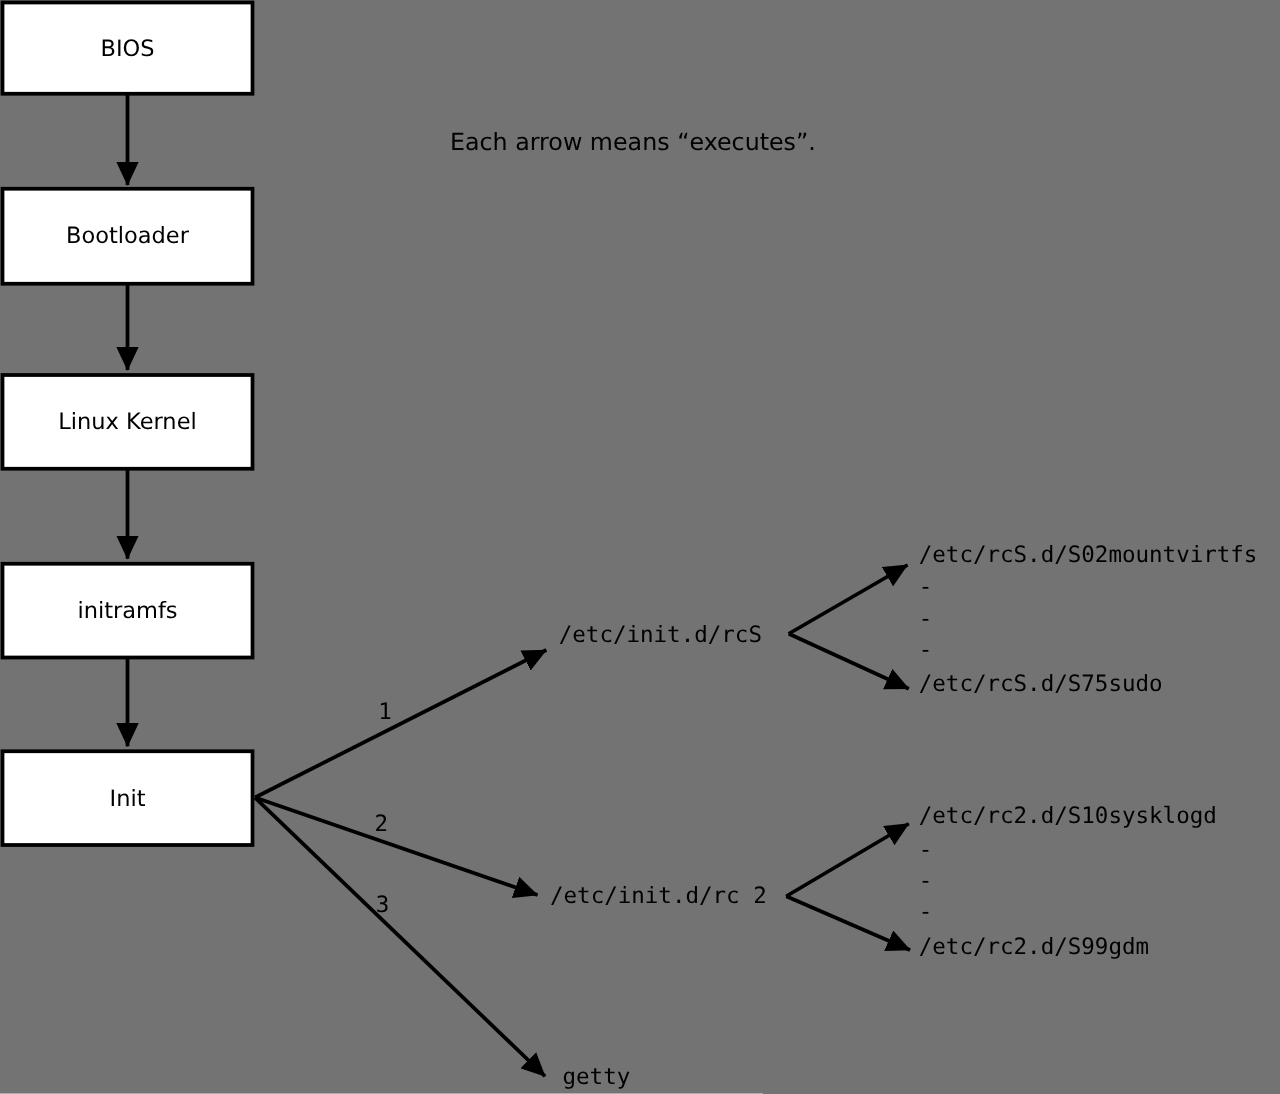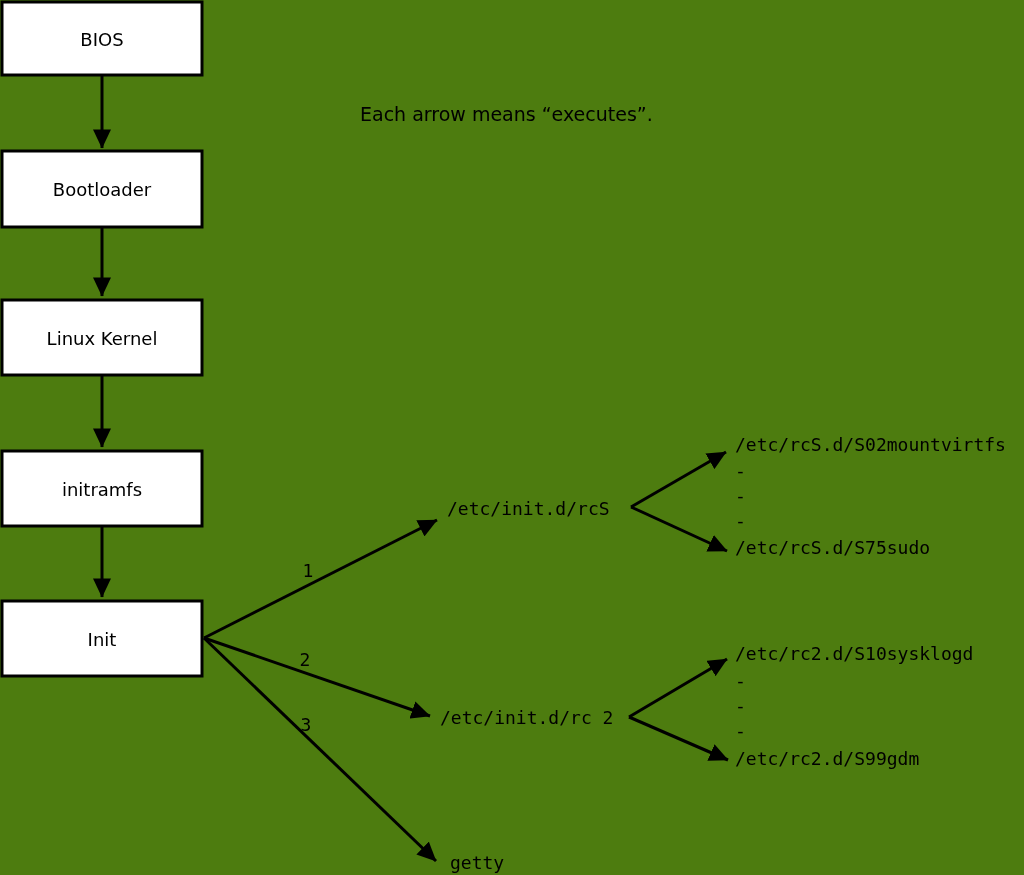--- a/index.html
+++ b/index.html
@@ -4,21 +4,21 @@
 <style>
   html, body {
     margin: 0;
     padding: 0;
     background: #ffffff;
   }
   .stage {
     position: relative;
     width: 1024px;
     height: 875px;
-    background: #4d7c0f;
+    background: #737373;
     overflow: hidden;
   }
   svg { display: block; }
   .box-rect {
     fill: #ffffff;
     stroke: #000000;
     stroke-width: 3;
   }
   .edge {
     stroke: #000000;

